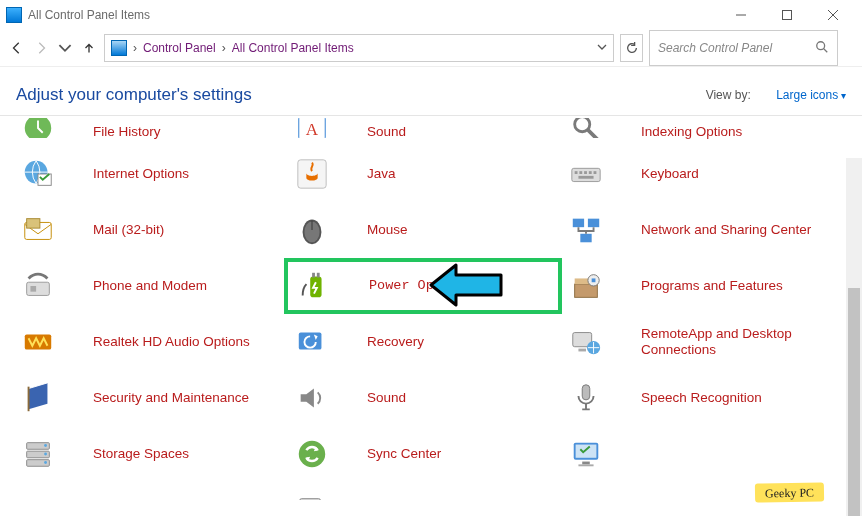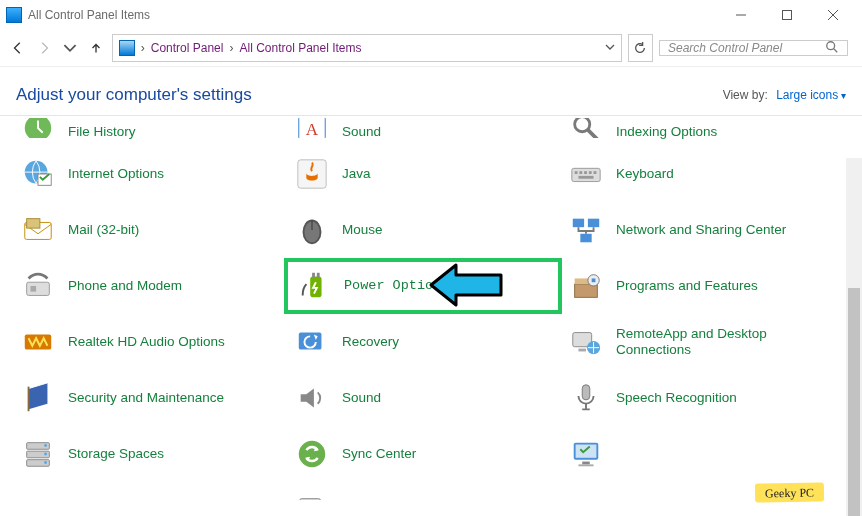--- a/index.html
+++ b/index.html
@@ -17,40 +17,40 @@
   .toolbar { height:36px; display:flex; align-items:center; padding: 2px 8px; gap:6px; }
   .navbtn { width:24px; height:24px; display:flex; align-items:center; justify-content:center; color:#555;}
   .navbtn.disabled { color:#bbb; }
   .navbtn svg { width:14px; height:14px; }
   .addrbar { flex:0 0 510px; height:28px; border:1px solid #ccc; display:flex; align-items:center; padding:0 6px; gap:6px;}
   .addrbar .ico { width:16px; height:16px; background: linear-gradient(#a9d6f5,#0078d7); border:1px solid #0066b3; }
   .addrbar .sep { color:#555; }
   .addrbar .bc { color:#701a75; font-size:12px; }
   .addrbar .drop { margin-left:auto; color:#555;}
   .refresh { width:30px; height:28px; border:1px solid #ccc; display:flex; align-items:center; justify-content:center; }
-  .search { flex:1; height:16px; border:1px solid #ccc; display:flex; align-items:center; padding:0 8px; margin-right:6px;}
+  .search { flex:1; height:36px; border:1px solid #ccc; display:flex; align-items:center; padding:0 8px; margin-right:16px;}
   .search input { border:0; outline:none; flex:1; font-size:12px; color:#555; font-style: italic; }
   .search input::placeholder { color:#888; font-style: italic;}
   .search .mag { color:#555; }
 
   
   .subhdr { display:flex; align-items:center; padding: 18px 16px 10px 16px; }
   .adjust { color:#1a4aa0; font-size:17px; }
   .viewby { margin-left:auto; color:#555; font-size:12px; }
-  .viewby .val { color:#0066cc; margin-left:5px;}
+  .viewby .val { color:#0066cc; margin-left:22px;}
   .viewby .val::after { content:" ▾"; font-size:10px;}
 
   .divider { height:1px; background:#e5e5e5; margin: 0 0 0 0; }
 
   
   .gridwrap { position:relative; height: 384px; overflow:hidden; }
   .grid { display:grid; grid-template-columns: repeat(3, 1fr); padding: 0 10px 10px 14px; column-gap: 4px; row-gap: 12px; width: 842px;}
   .item { display:flex; align-items:center; gap:10px; min-height:44px; padding:2px 4px;}
   .icon48 { width:40px; height:40px; display:flex; align-items:center; justify-content:center; flex-shrink:0; position:relative;}
-  .label { color:#15803d; font-size:13.5px; line-height:1.2; max-width: 190px;}
+  .label { color:#b91c1c; font-size:13.5px; line-height:1.2; max-width: 190px; margin-left: 25px;}
   .cutrow .icon48 { height: 20px; overflow:hidden;}
   .cutrow { min-height: 20px; align-items:flex-end;}
   .cutrow .label { position:relative; top:2px; }
 
   .highlight { border:4px solid #22c55e; padding:4px 6px; margin:-6px -4px;font-family:Liberation Mono, monospace; }
 
   
   .arrow { position:absolute; left: 426px; top: 144px; pointer-events:none;}
 
   

